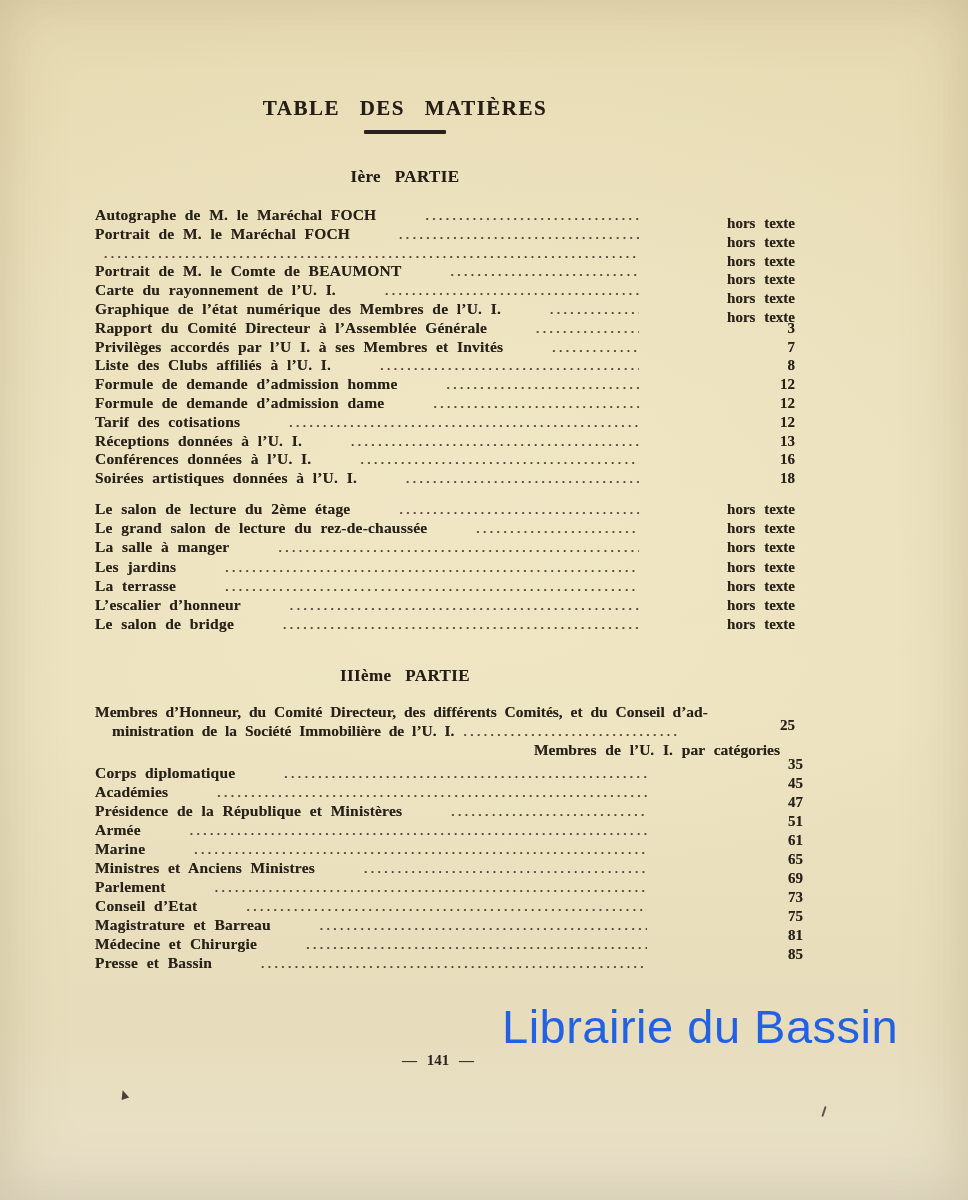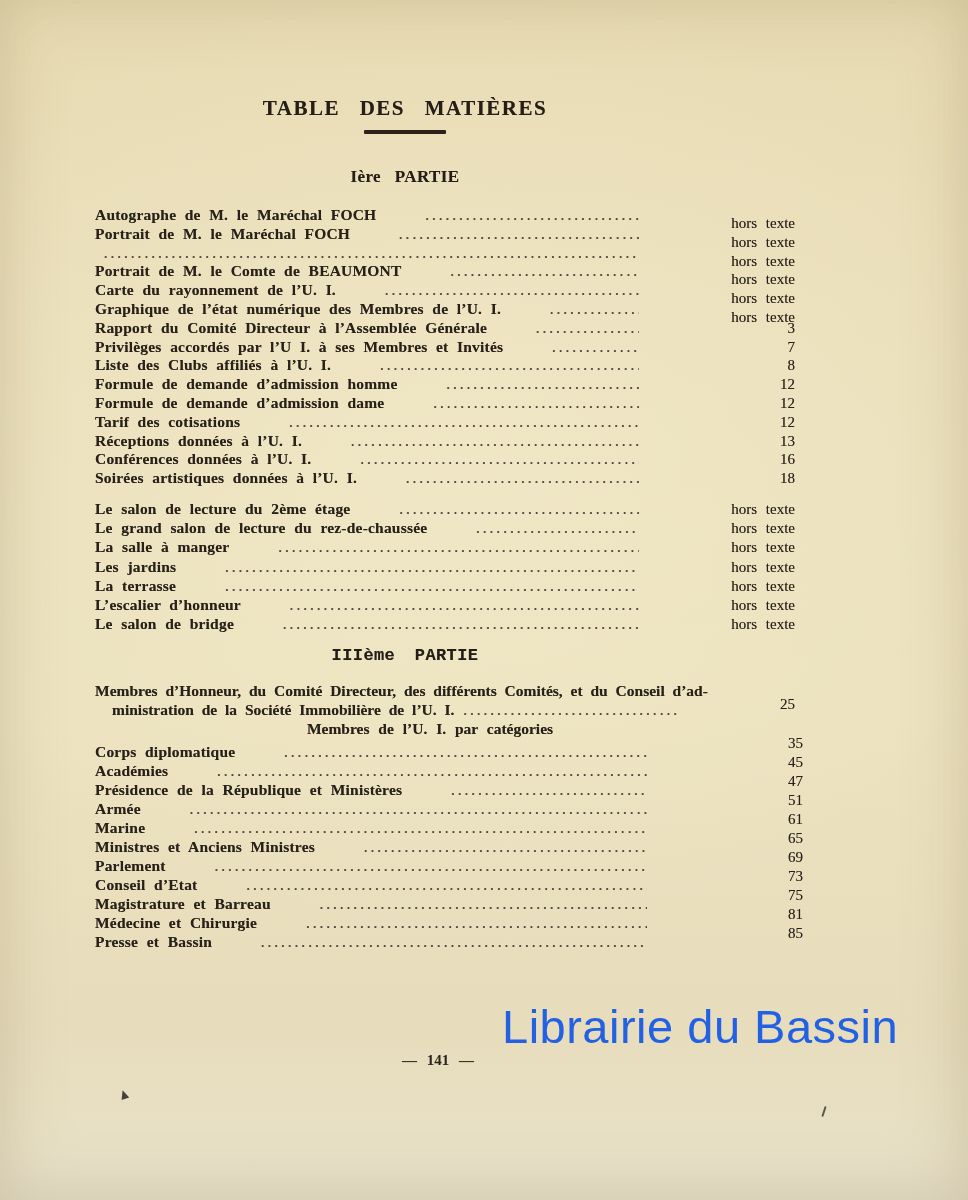--- a/index.html
+++ b/index.html
@@ -25,52 +25,52 @@
   }
   .title-rule{ width:82px; height:4px; background:#2a231b; margin:9px auto 0 auto; border-radius:1px; }
 
   .part-heading{ text-align:center; transform:translateX(-40px);
     font-size:17px; font-weight:bold; word-spacing:9px; letter-spacing:0.4px;
     color:#241e17; text-shadow:0 0 0.5px rgba(45,35,20,0.5);
   }
   .h1{ margin-top:33px; }
   .h2{ margin-top:19px; line-height:22px; }
   .h2 .sub{ display:block; letter-spacing:0.8px; }
-  .h3{ margin-top:19px;font-family:Liberation Mono, monospace; }
+  .h3{ margin-top:39px; }
 
   .list{ margin-top:12px; }
   .row{ display:flex; align-items:baseline; height:18.8px;gap:40px; }
   [data-list="1"] .row{ height:19.2px; }
   [data-list="2"] .row{ height:19.0px; }
   .toc-label{
     white-space:nowrap; font-size:15.5px; font-weight:bold; word-spacing:4.5px;
     letter-spacing:0.2px; text-shadow:0 0 0.5px rgba(45,35,20,0.45);
   }
   .leader{ flex:1 1 auto; overflow:hidden; white-space:nowrap; margin:0 4px 0 9px;
     color:#3a332a; opacity:0.9; }
   .leader::after{
     content:"........................................................................................................................................................................................................................................";
     font-size:13.5px; font-weight:bold; letter-spacing:3.4px;
   }
   .toc-value{
     flex:0 0 112px; width:112px; text-align:right; white-space:nowrap;
-    font-size:15px; font-weight:normal; word-spacing:5px;
+    font-size:15px; font-weight:bold; word-spacing:5px;
     text-shadow:0 0 0.5px rgba(45,35,20,0.45);
     margin-top:8px;
   }
   
   [data-list="0"] .row:nth-child(-n+6) .toc-value{ transform:translateY(8px); }
   [data-list="2"] .toc-value{ transform:translateY(-9px); margin-right:-8px; }
 
   .lead-entry{ display:flex; align-items:center; margin-top:16px; }
   .lead-lines{ flex:1 1 auto; min-width:0; }
   .lead-line{ font-size:15.5px; font-weight:bold; word-spacing:4px; line-height:19px;
     white-space:nowrap; text-shadow:0 0 0.5px rgba(45,35,20,0.45); }
   .lead-line2-wrap{ display:flex; align-items:baseline; padding-left:17px; }
-  .mid-heading{ margin-top:1px; text-align:center; transform:translateX(-15px);
+  .mid-heading{ margin-top:1px; text-align:right; transform:translateX(-15px);
     font-size:15.5px; font-weight:bold; word-spacing:5px;
     text-shadow:0 0 0.5px rgba(45,35,20,0.5); }
   [data-list="2"]{ margin-top:-2px; }
 
   .watermark{
     position:absolute; left:487px; top:999px; z-index:6;
     font-family:"Liberation Sans","DejaVu Sans",sans-serif;
     font-size:47px; font-weight:normal; letter-spacing:0.5px; white-space:nowrap;
   }
   .footer{

